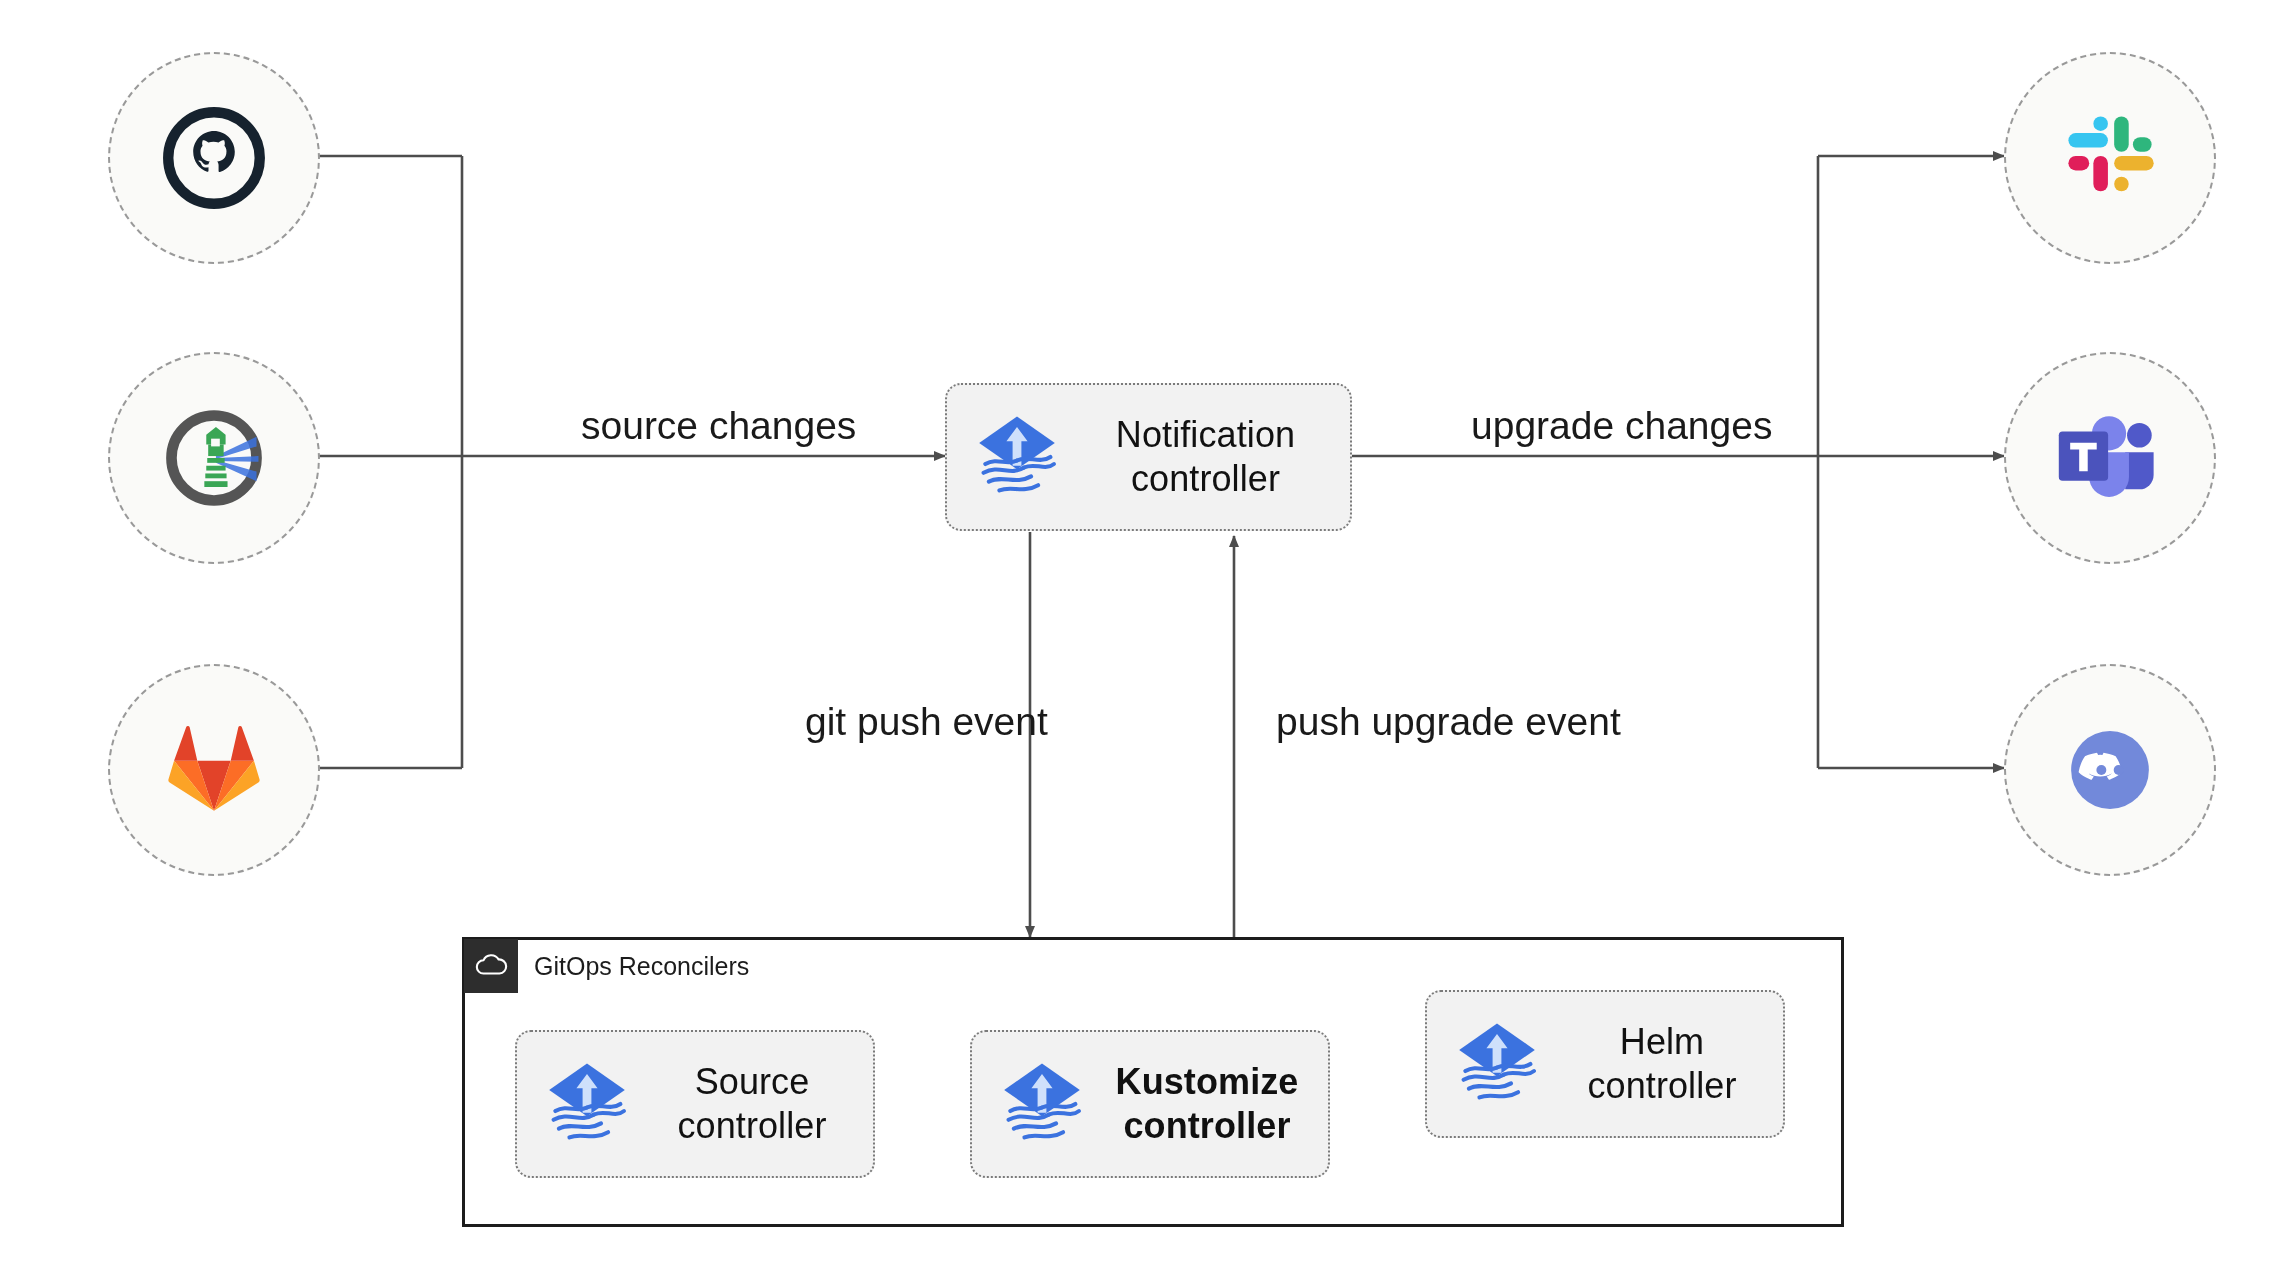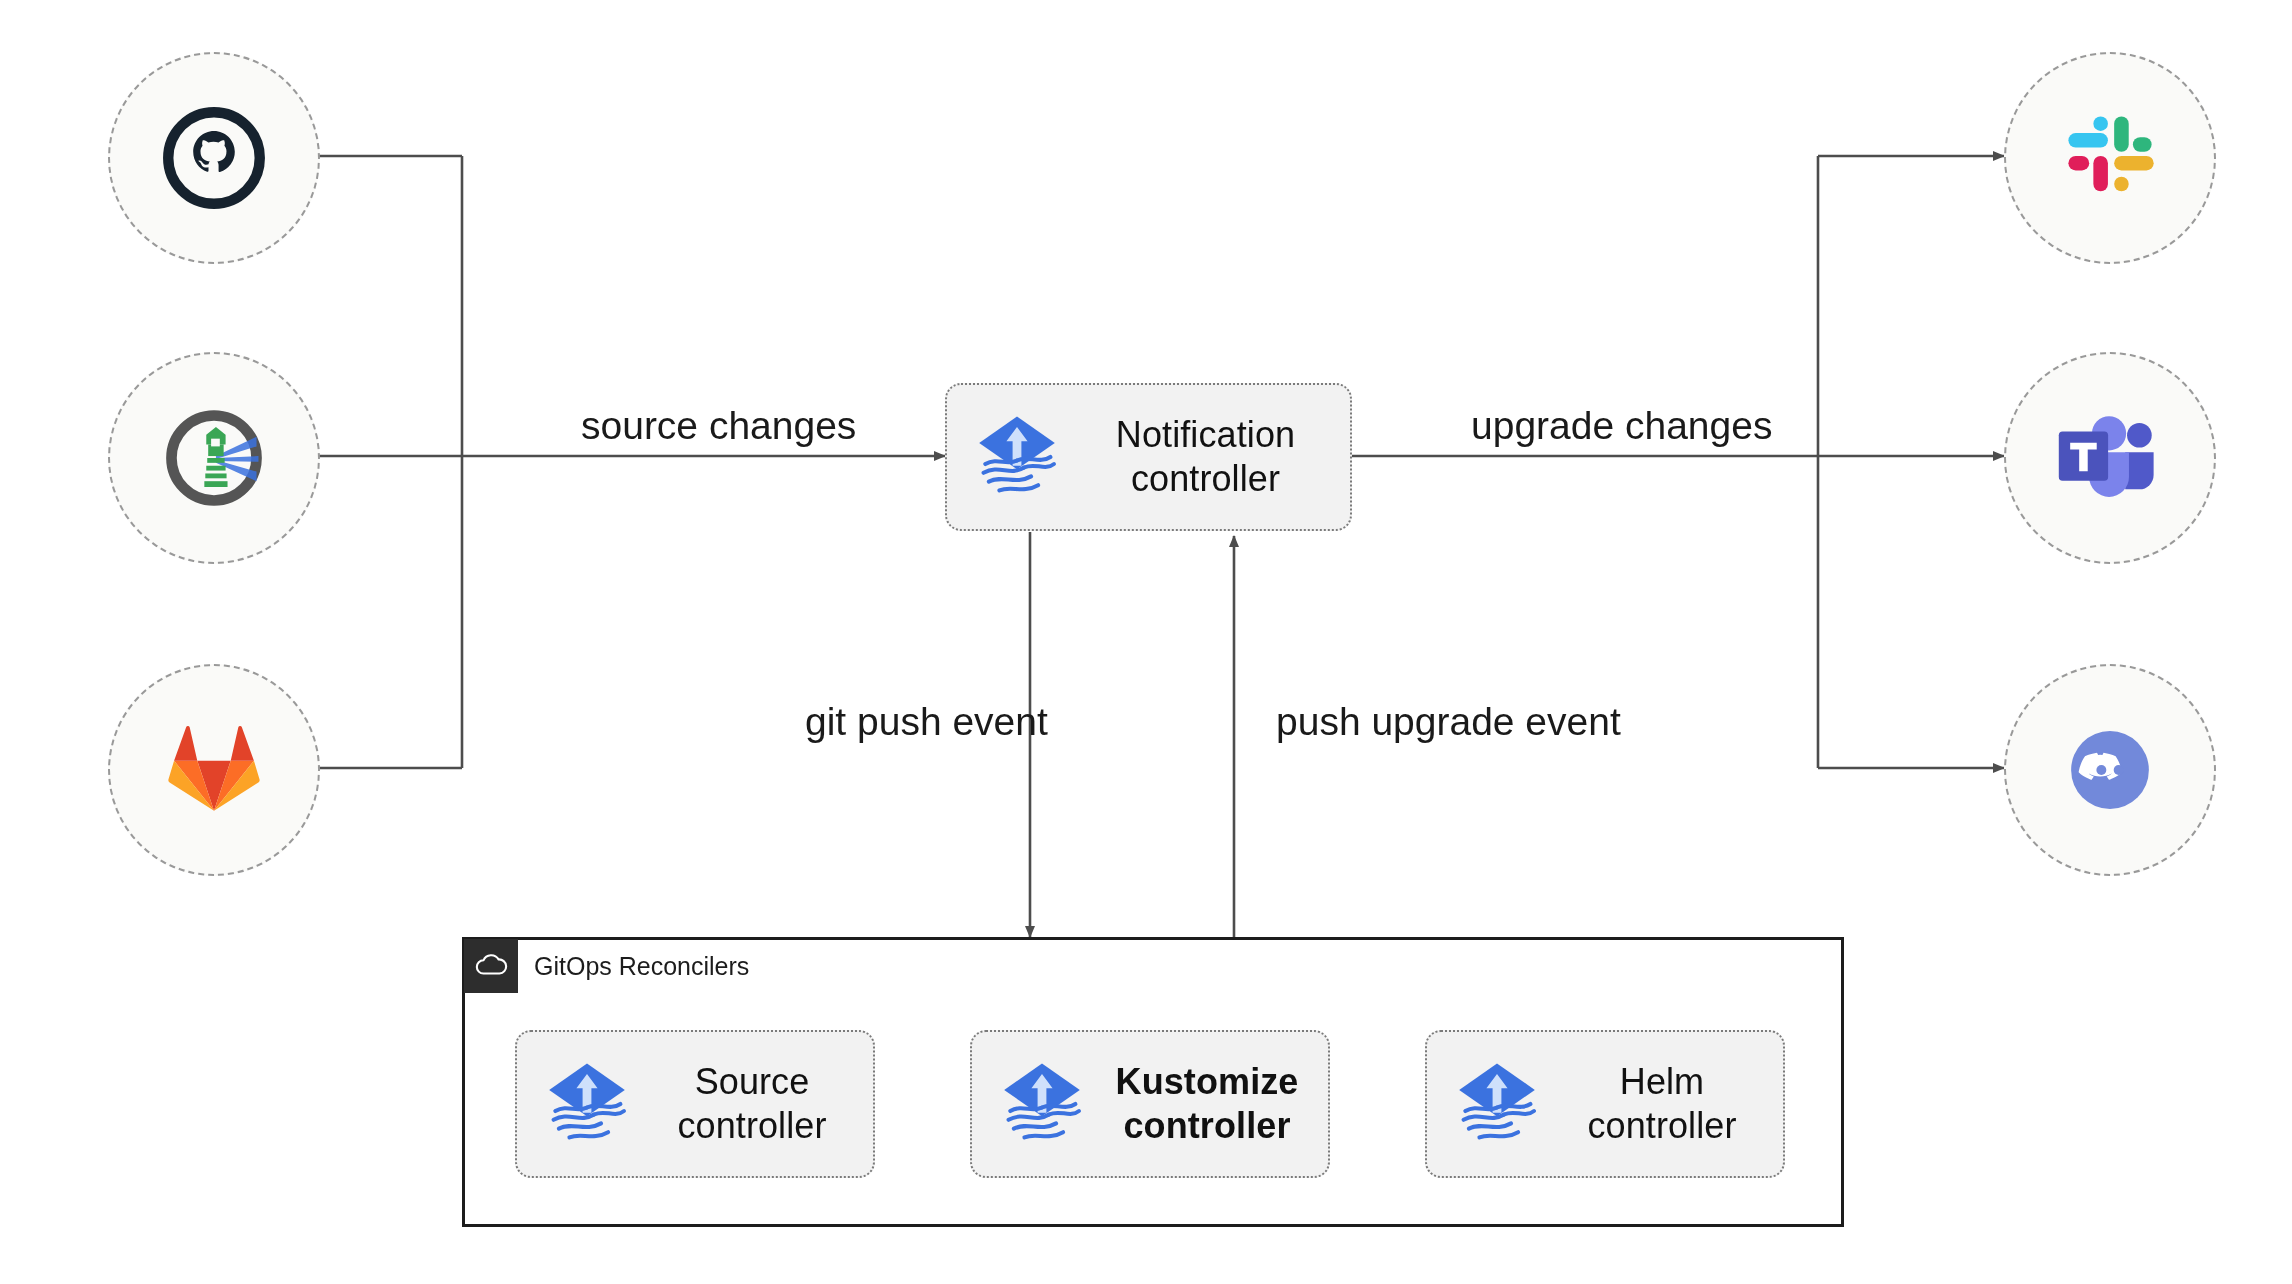--- a/index.html
+++ b/index.html
@@ -208,21 +208,21 @@
         <path d="M18 78 C34 70 48 82 66 72"></path>
         <path d="M30 88 C44 82 56 92 74 82"></path>
         <path d="M50 54 C62 48 76 58 88 50"></path>
         <path d="M58 62 C70 56 82 66 92 58"></path>
       </g>
     </svg>
     <div class="ctrl-label">Kustomize
 controller</div>
   </div>
 
-  <div class="ctrl-box" style="left:1425px;top:1030px;width:360px;height:148px;">
+  <div class="ctrl-box" style="left:1425px;top:990px;width:360px;height:148px;">
     <svg class="flux-ico" viewBox="0 0 100 100">
       <path fill="#3b72df" d="M50 4 L93 34 L50 64 L7 34 Z"></path>
       <path fill="#cfe0fb" d="M50 16 L62 32 H55 V60 H45 V32 H38 Z"></path>
       <g stroke="#3b72df" stroke-width="4.6" fill="none" stroke-linecap="round">
         <path d="M14 58 C28 50 38 60 50 54"></path>
         <path d="M12 68 C30 58 42 72 58 62"></path>
         <path d="M18 78 C34 70 48 82 66 72"></path>
         <path d="M30 88 C44 82 56 92 74 82"></path>
         <path d="M50 54 C62 48 76 58 88 50"></path>
         <path d="M58 62 C70 56 82 66 92 58"></path>

